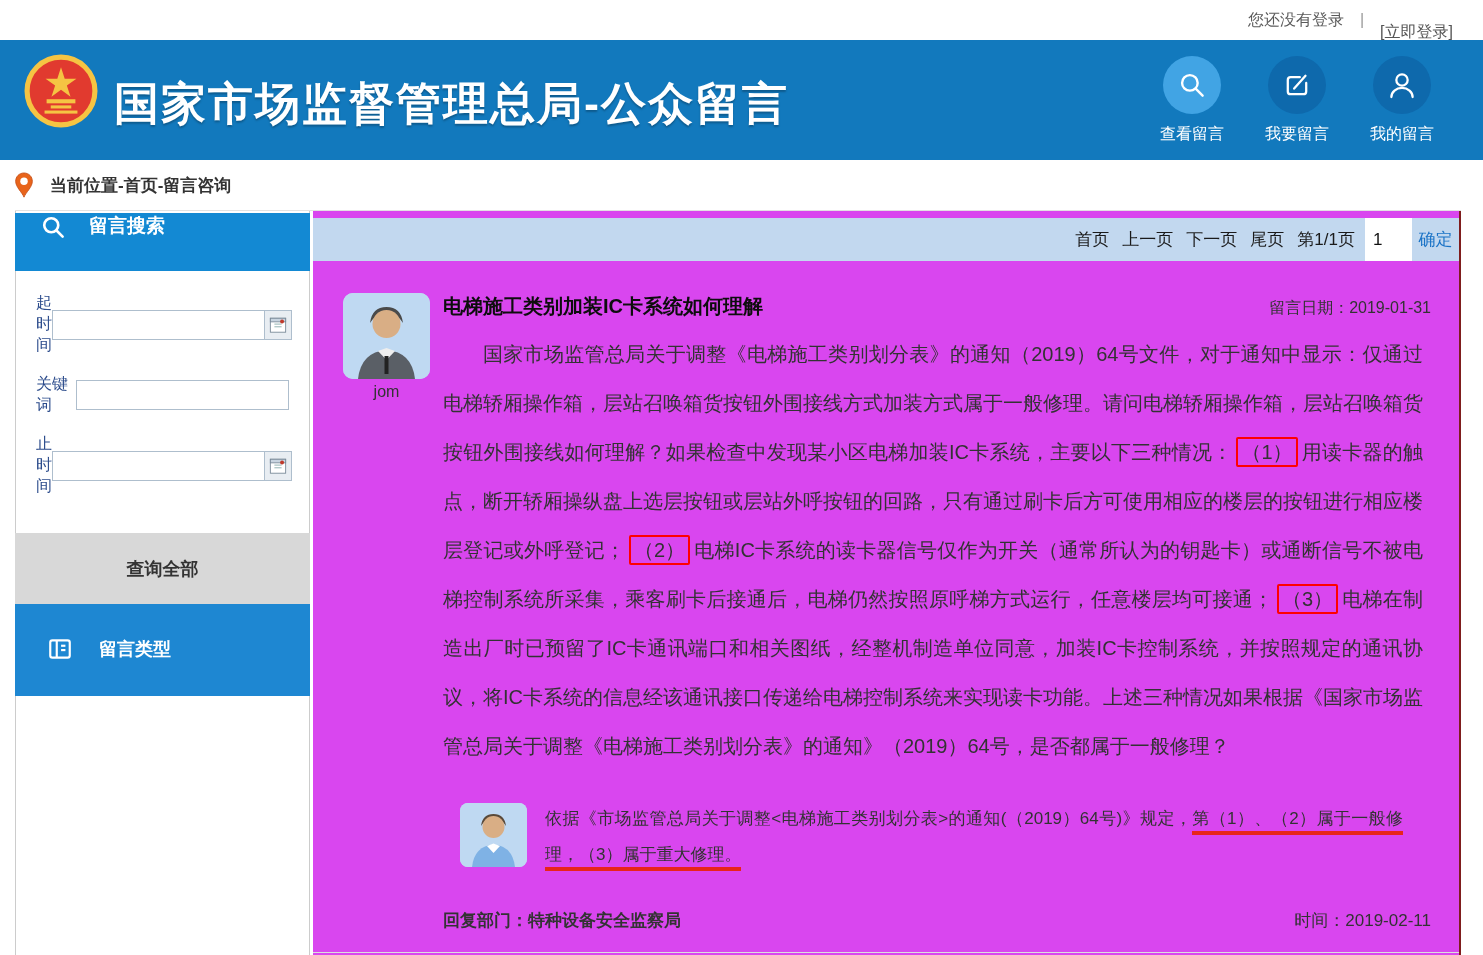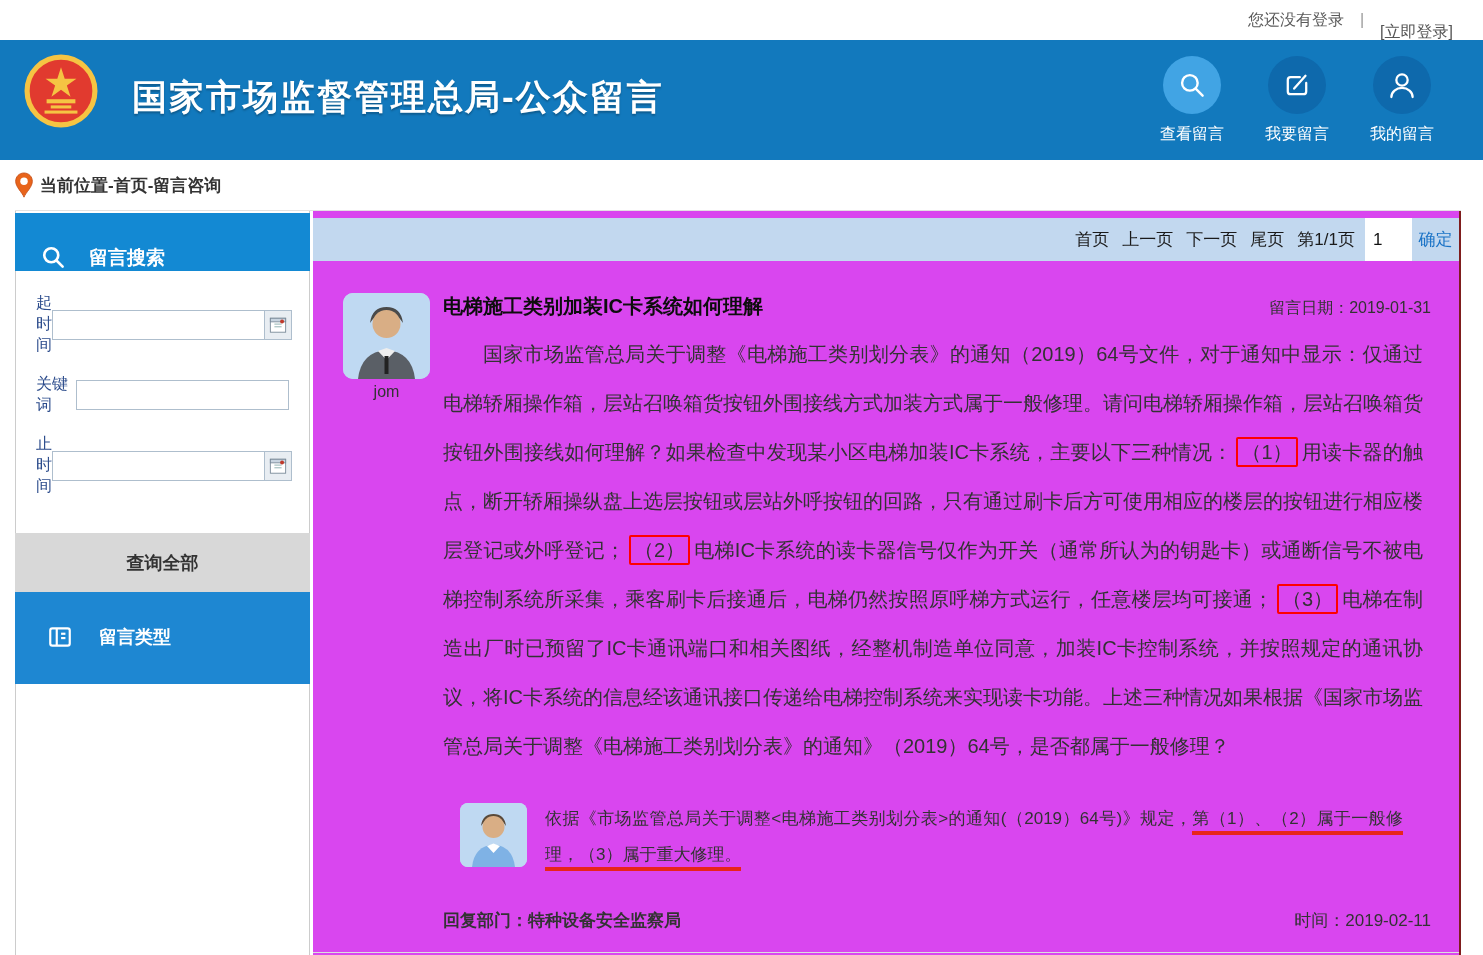--- a/index.html
+++ b/index.html
@@ -11,54 +11,54 @@
   .topbar { position:absolute; top:0; left:0; right:0; height:40px;
     display:flex; align-items:center; justify-content:flex-end; gap:16px;
     padding-right:30px; font-size:16px; color:#5a5a5a; }
   .topbar .sep { color:#999; }
   .topbar .login { color:#555; cursor:pointer;margin-top:24px; }
 
   
   .header { position:absolute; top:40px; left:0; right:0; height:120px;
     background:#1279BD; }
   .emblem { position:absolute; left:24px; top:14px; width:74px; height:74px; }
-  .site-title { position:absolute; left:114px; top:34px; font-size:35px;
+  .site-title { position:absolute; left:114px; top:34px; font-size:45px;
     font-weight:bold; color:#fff; letter-spacing:2px;
-    text-shadow:0 2px 2px rgba(0,0,0,0.25);margin-left:18px; }
+    text-shadow:0 2px 2px rgba(0,0,0,0.25); }
   .nav-item { position:absolute; top:16px; width:100px; text-align:center; cursor:pointer; }
   .nav-item .circle { width:58px; height:58px; border-radius:50%; margin:0 auto;
     background:#0E69AC; display:flex; align-items:center; justify-content:center; }
   .nav-item .circle.active { background:#41A4E4; }
   .nav-item .nav-label { margin-top:10px; color:#fff; font-size:16px; }
   .nav-pos-1 { left:1142px; } .nav-pos-2 { left:1247px; } .nav-pos-3 { left:1352px; }
 
   
   .breadcrumb { position:absolute; top:160px; left:0; height:50px; display:flex;
-    align-items:center; padding-left:14px; gap:6px; }
+    align-items:center; padding-left:14px; gap:16px; }
   .breadcrumb .pin { width:20px; height:27px; }
   .breadcrumb .crumb-text { font-size:17px; font-weight:bold; color:#333; }
   .content-top-line { position:absolute; top:210px; left:15px; width:1446px;
     height:1px; background:#e2e2e2; }
 
   
   .sidebar { position:absolute; left:15px; top:211px; width:295px; bottom:0;
     border-left:1px solid #ccc; border-right:1px solid #ccc; background:#fff; }
-  .sb-search-head { height:58px; background:#1389D3; display:flex; align-items:flex-end;
+  .sb-search-head { height:58px; background:#1389D3; display:flex; align-items:flex-start;
     gap:22px; padding-left:24px; margin:2px -1px 0 -1px; }
   .sb-search-head .sb-title { color:#fff; font-size:19px; font-weight:bold; }
   .sb-form { padding:22px 20px 18px 20px; }
   .sb-row { display:flex; align-items:center; margin-bottom:18px; }
   .sb-label { width:68px; font-size:16px; color:#2C4C8C; }
   .sb-input { flex:1; height:30px; border:1px solid #aebecd; font-size:15px;
     padding:0 6px; color:#333; }
   .sb-datebox { flex:1; height:30px; border:1px solid #aebecd; display:flex; }
   .sb-datebox input { flex:1; border:none; outline:none; font-size:15px; padding:0 6px; min-width:0; }
   .sb-cal-btn { width:27px; background:#e8edf2; border-left:1px solid #aebecd;
     display:flex; align-items:center; justify-content:center; cursor:pointer; }
-  .sb-queryall { height:59px; background:#D8D8D8; display:flex; align-items:center;
+  .sb-queryall { height:71px; background:#D8D8D8; display:flex; align-items:center;
     justify-content:center; font-size:18px; font-weight:bold; color:#333;
     cursor:pointer; margin:0 -1px; }
   .sb-menu { background:#1E87D2; padding:18px 0 20px 0; margin:0 -1px;text-align:right; }
   .sb-menu-item { display:flex; align-items:center; gap:26px; padding:14px 0 14px 32px;
     cursor:pointer; }
   .sb-menu-item .mi-label { color:#fff; font-size:18px; font-weight:bold; }
 
   
   .main { position:absolute; left:313px; top:211px; width:1148px; bottom:0;
     border-right:2px solid #7f1d1d; background:#d946ef; }

